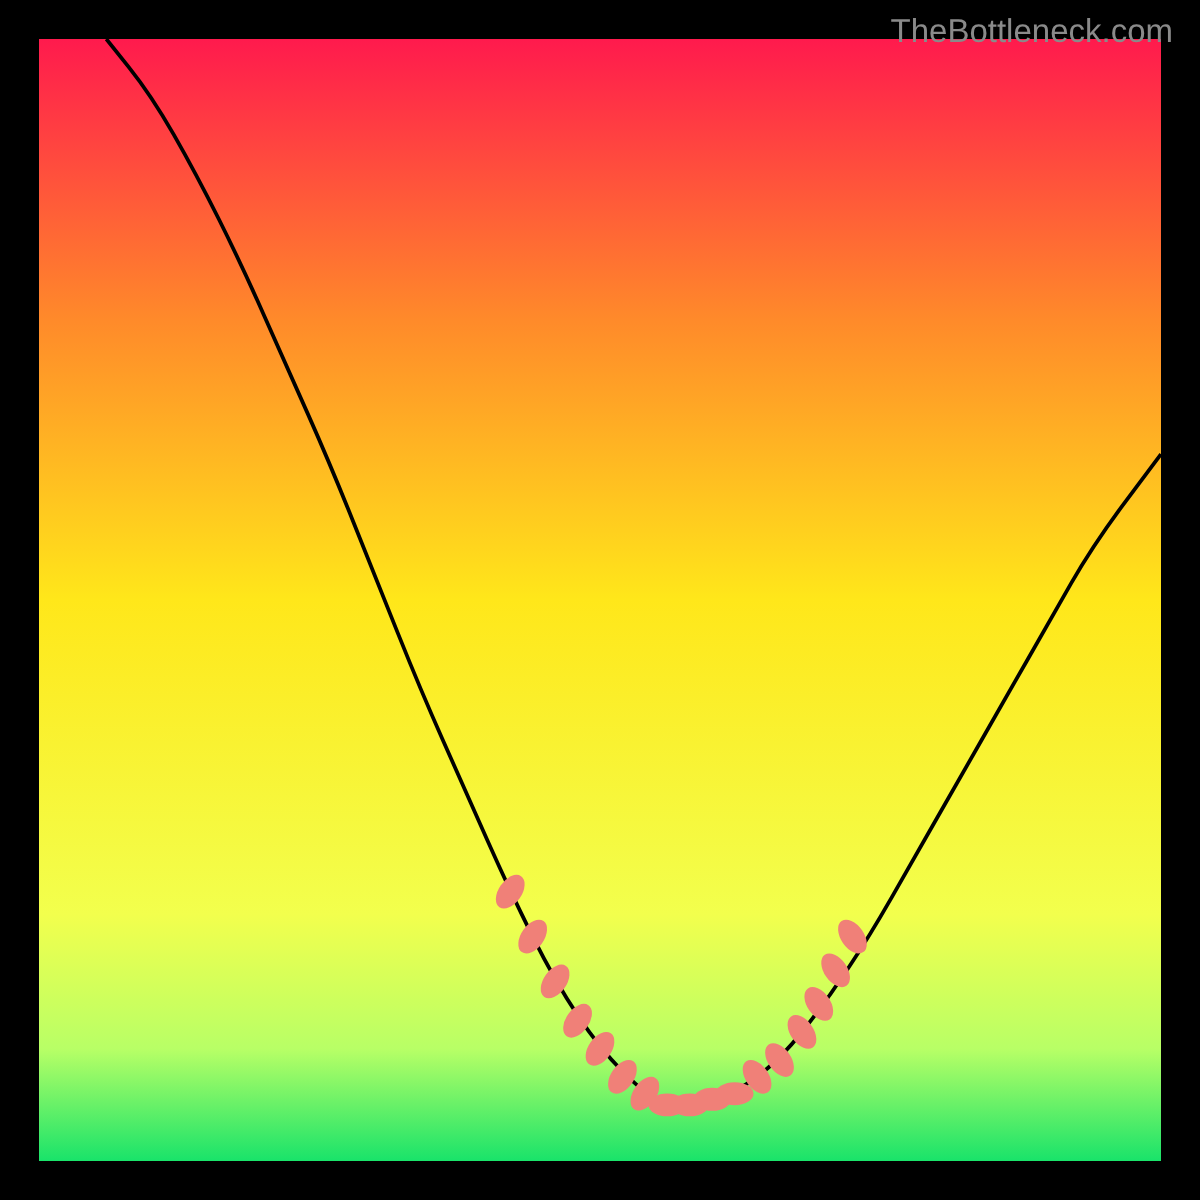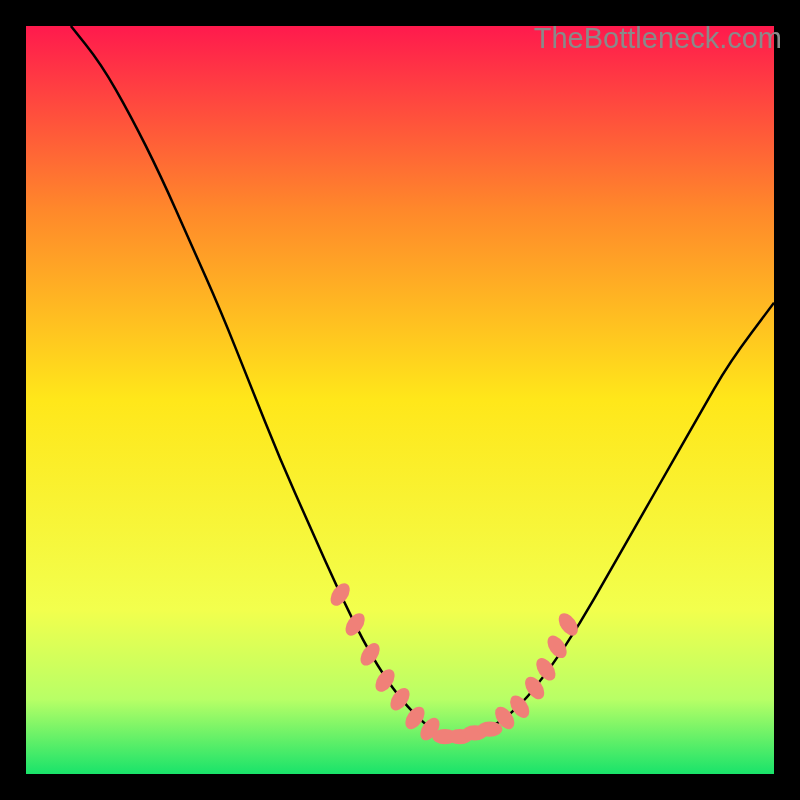--- a/index.html
+++ b/index.html
@@ -6,24 +6,24 @@
     margin: 0;
     padding: 0;
     width: 800px;
     height: 800px;
     background: #000;
     position: relative;
     overflow: hidden;
   }
   .watermark {
     position: absolute;
-    top: 22px;
+    top: 8px;
     right: 18px;
     font-family: Arial, Helvetica, sans-serif;
-    font-size: 29px;
+    font-size: 22px;
     color: #8a8a8a;
     font-weight: 500;
     z-index: 10;
   }
   .plot-frame {
     position: absolute;
     left: 26px;
     top: 26px;
     width: 748px;
     height: 748px;

